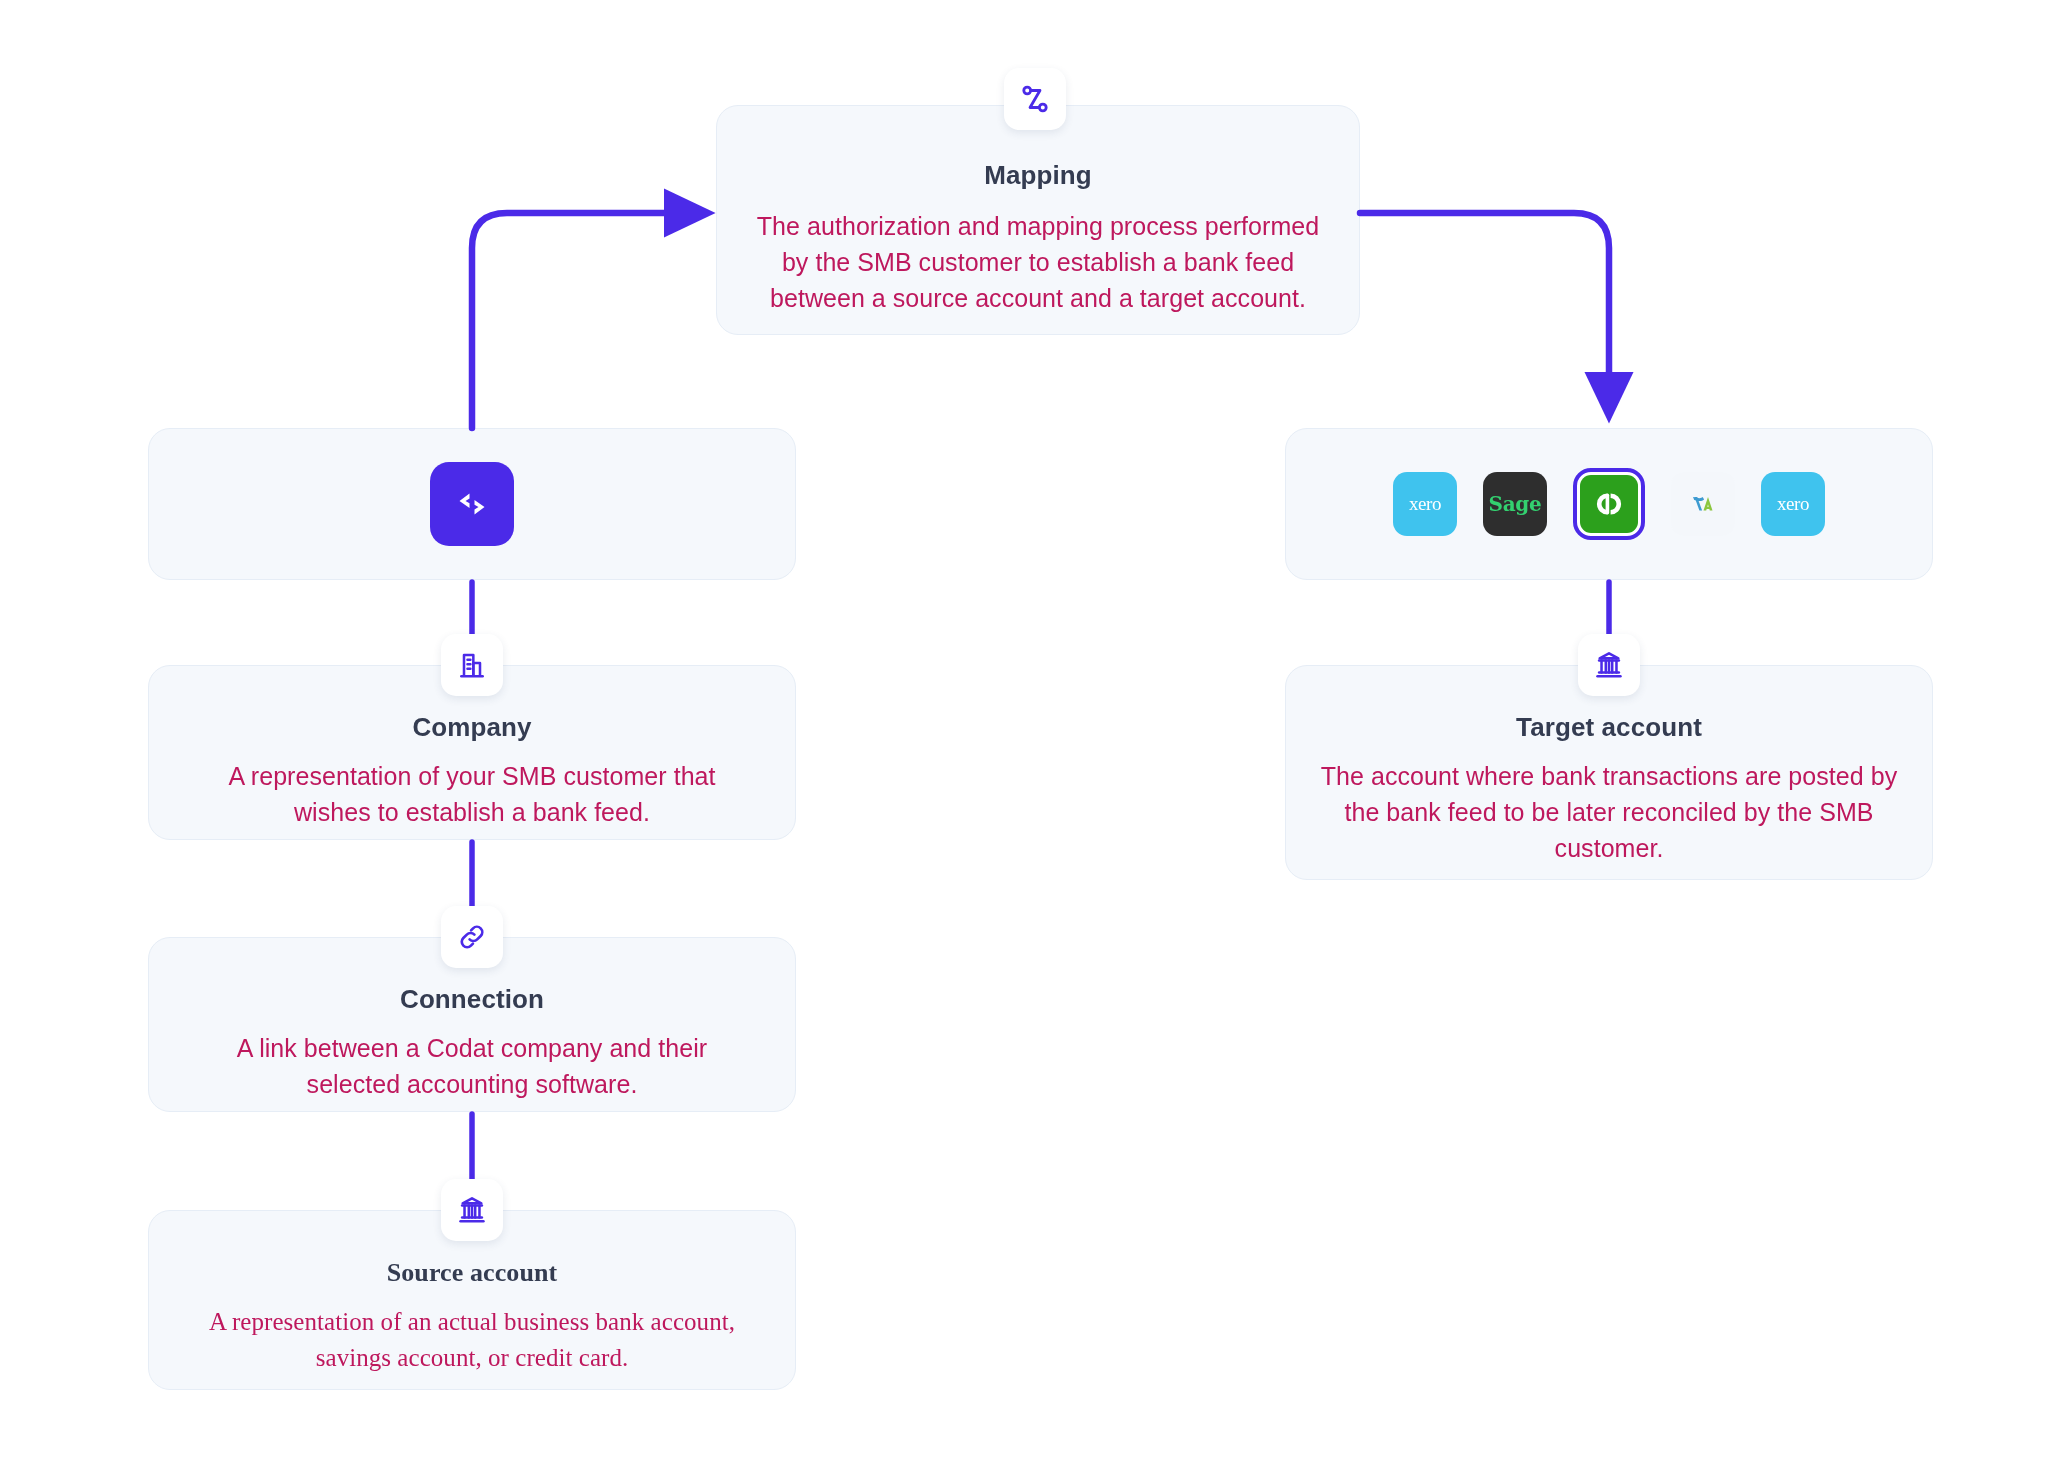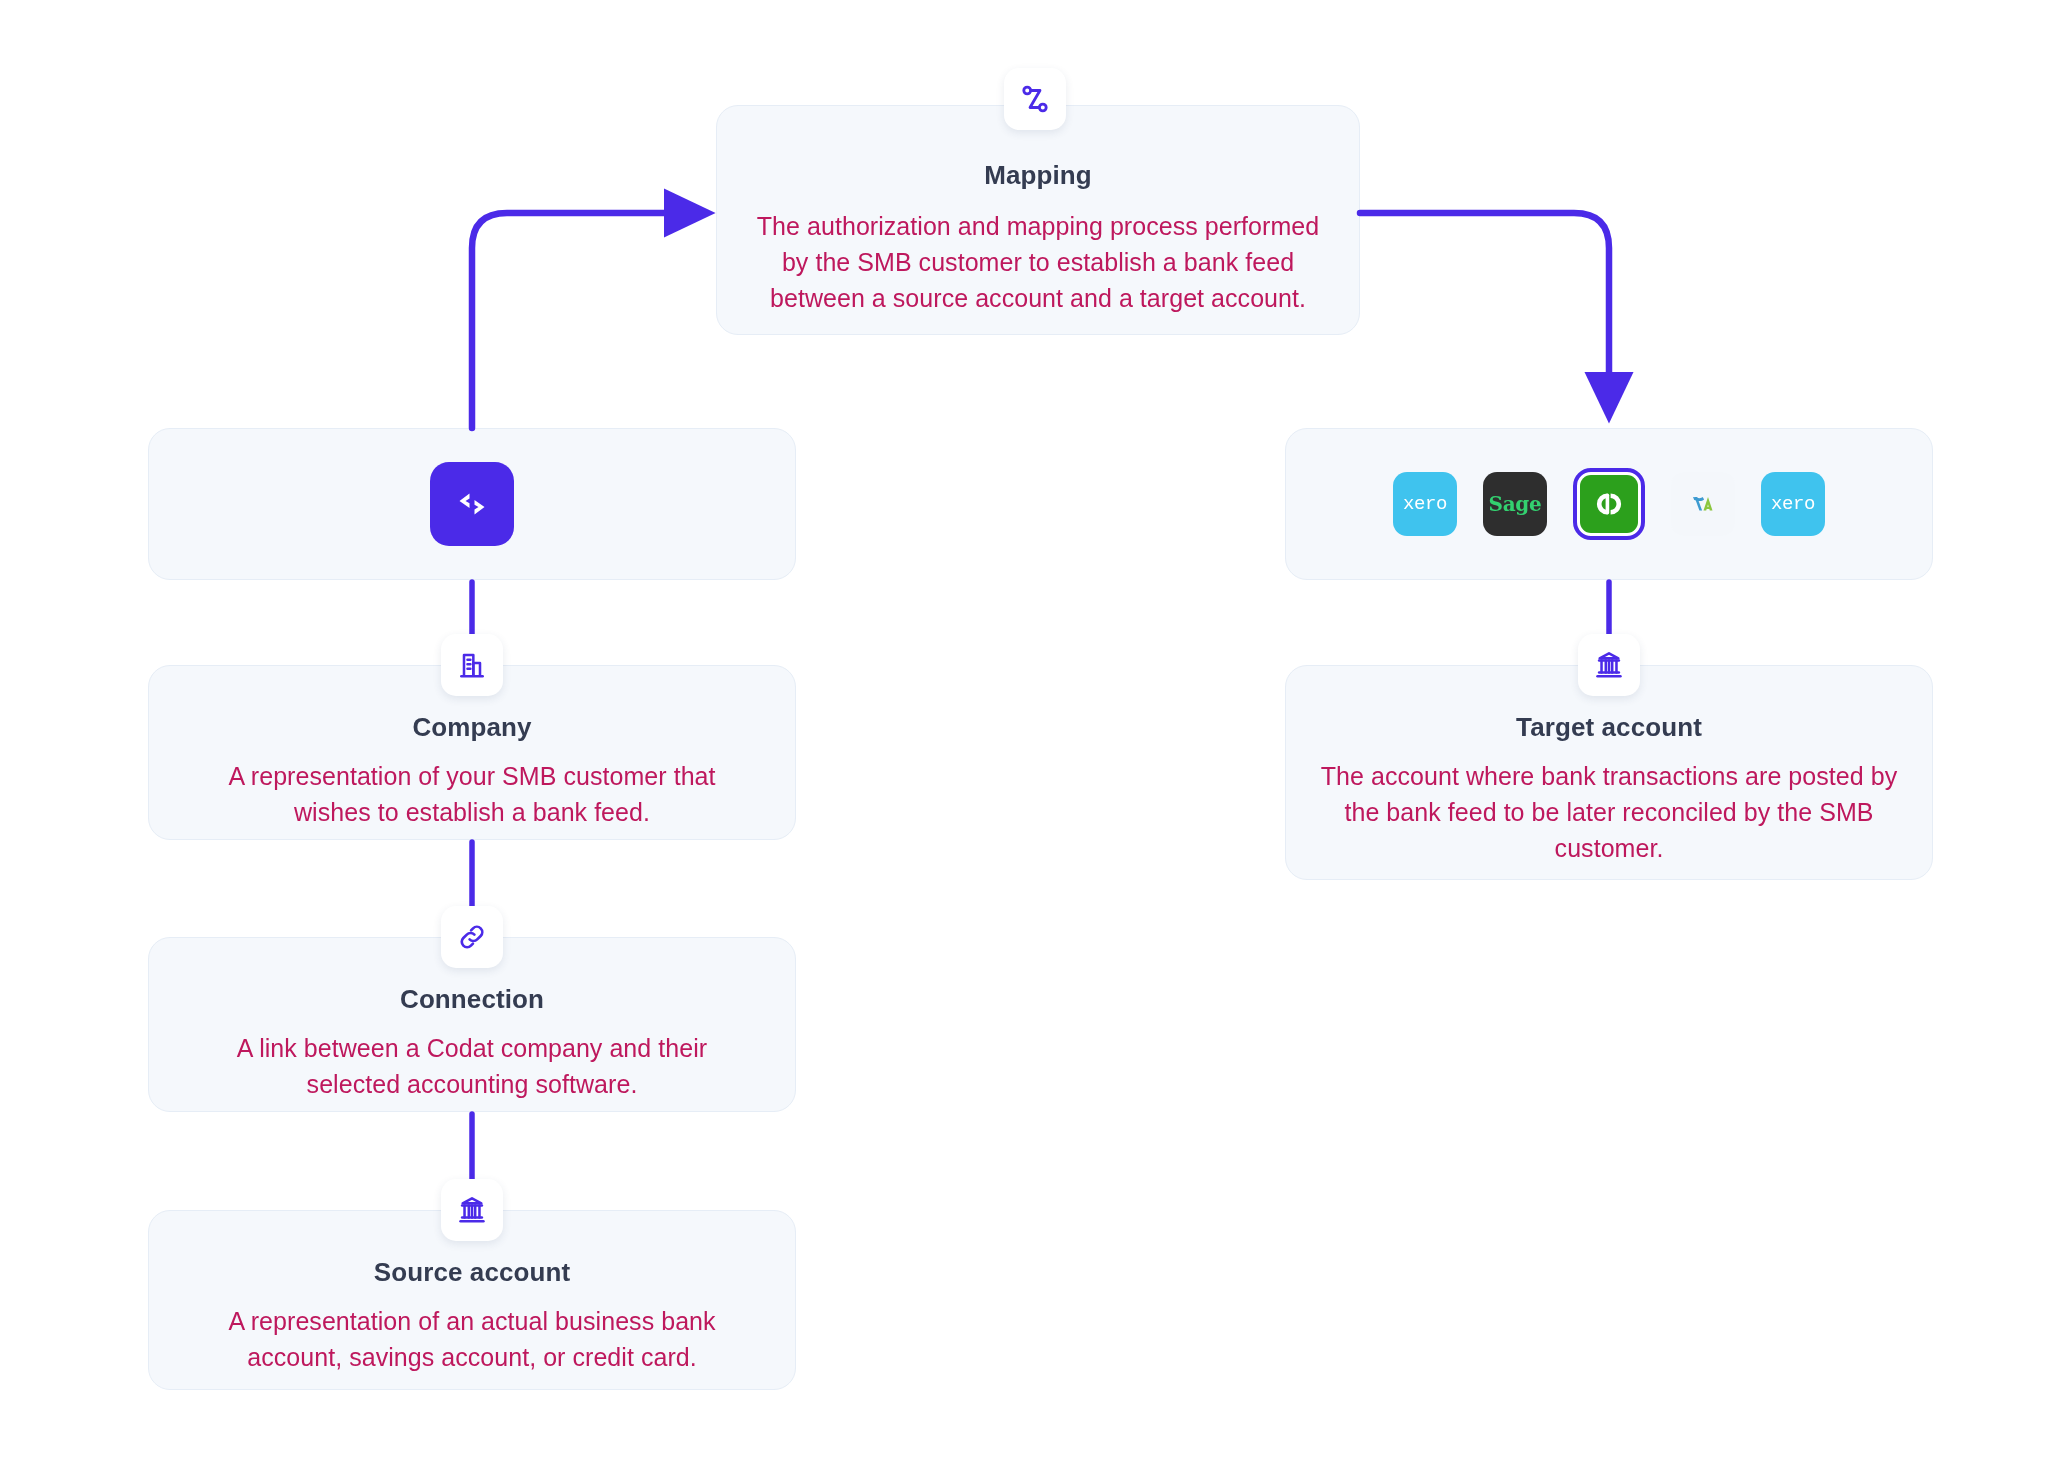--- a/index.html
+++ b/index.html
@@ -47,28 +47,28 @@
             border:4px solid #4b2ae8;padding:3px;}
   .plat.sel .inner{width:100%;height:100%;border-radius:11px;
                    display:flex;align-items:center;justify-content:center;}
 
   
   .lg-xero{background:#3fc3ee;}
   .lg-sage{background:#2e2e2e;}
   .lg-qb{background:#2ca01c;}
   .lg-fa{background:#f4f7fb;}
   .xero-txt{color:#fff;font-size:19px;letter-spacing:-.4px;
-            font-family:Liberation Mono, monospace;}
+            font-family:Liberation Serif, serif;}
   .sage-txt{color:#33d06f;font-size:20px;font-weight:700;letter-spacing:-.3px;
             font-family:"DejaVu Serif",serif;}
 
   
   #company-card   {left:148px;top:665px;width:648px;height:175px;padding:46px 40px 17px;}
   #connection-card{left:148px;top:937px;width:648px;height:175px;padding:46px 40px 12px;}
-  #source-card    {left:148px;top:1210px;width:648px;height:180px;padding:46px 40px 0;}
+  #source-card    {left:148px;top:1210px;width:648px;height:180px;padding:46px 40px 0;font-family:Liberation Serif, serif;}
   #target-card    {left:1285px;top:665px;width:648px;height:215px;padding:46px 34px 12px;}
   .col-card .card-body{margin-top:16px;}
 
   #company-badge   {left:441px;top:634px;}
   #connection-badge{left:441px;top:906px;}
   #source-badge    {left:441px;top:1179px;}
   #target-badge    {left:1578px;top:634px;}
 
   
   #wires{position:absolute;left:0;top:0;width:2049px;height:1476px;z-index:1;

